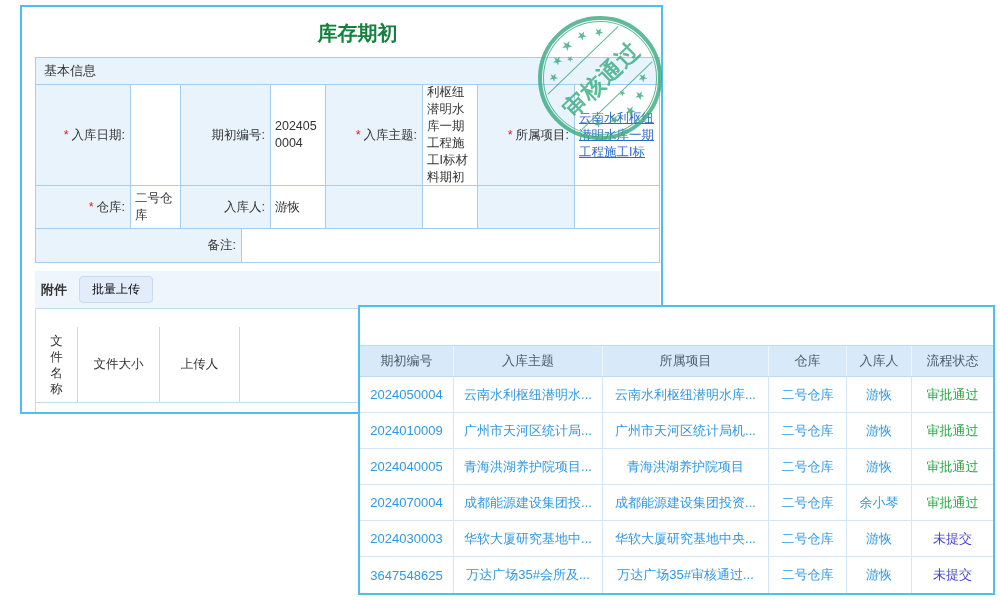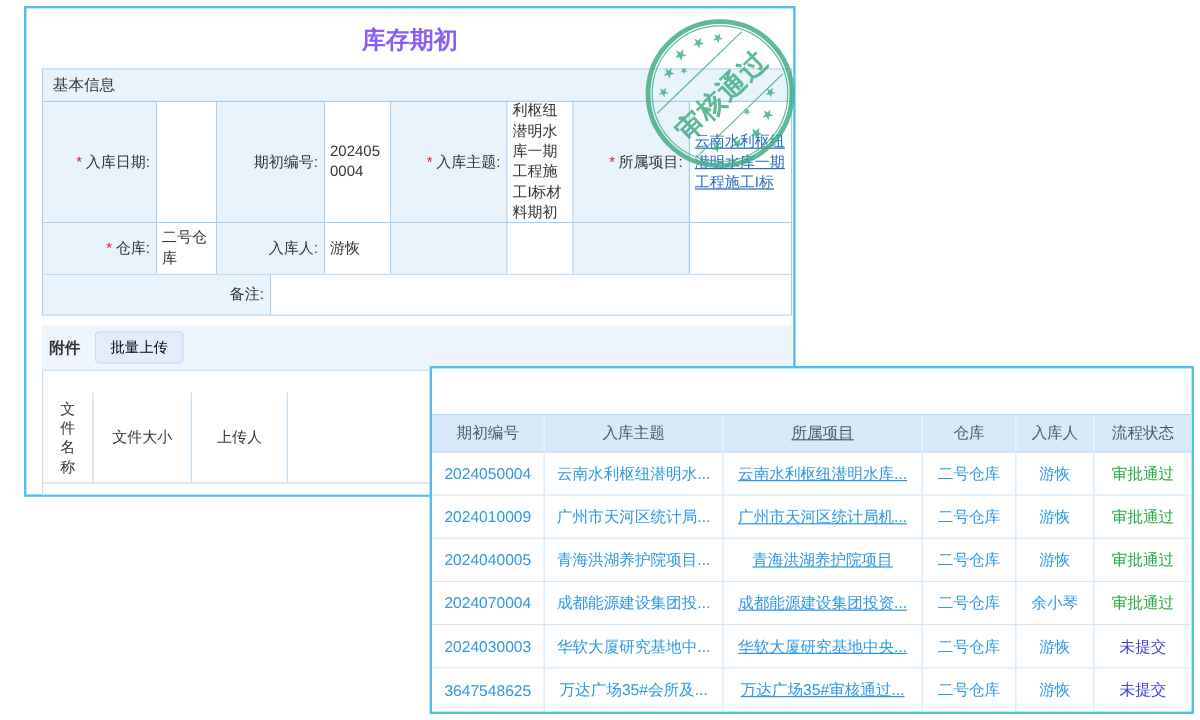--- a/index.html
+++ b/index.html
@@ -4,37 +4,37 @@
 <style>
   * { margin:0; padding:0; box-sizing:border-box; }
   html,body { background:#fff; }
   body { font-family:"Liberation Sans","DejaVu Sans",sans-serif; color:#333; }
   .canvas { position:relative; width:1000px; height:600px; background:#fff; overflow:hidden; }
 
   .win { position:absolute; background:#fff; border:2px solid #4ec0ea; }
   .win1 { left:20px; top:5px; width:643px; height:409px; overflow:hidden; z-index:1; }
   .win2 { left:358px; top:305px; width:637px; height:290px; z-index:20; }
 
-  .wtitle { position:absolute; left:0; width:100%; text-align:center; font-size:20px; font-weight:bold; color:#8b5cf6; }
+  .wtitle { position:absolute; left:16px; width:100%; text-align:center; font-size:20px; font-weight:bold; color:#15803d; }
   .win1 .wtitle { top:13px; }
   .win2 .wtitle { top:8px; }
 
   
   .panel { position:absolute; left:13px; top:50px; width:625px; border:1px solid #a6cdec; }
   .panel-header { height:27px; background:#e9f3fc; border-bottom:1px solid #a6cdec; font-size:13px; color:#333; display:flex; align-items:center; padding-left:8px; }
   .frow { display:flex; border-bottom:1px solid #a6cdec; }
   .frow:last-child { border-bottom:none; }
   .fr1 { height:101px; } .fr2 { height:43px; } .fr3 { height:33px; }
   .fcell { border-right:1px solid #a6cdec; display:flex; align-items:center; font-size:12.5px; line-height:17px; overflow:hidden; }
   .fcell:last-child { border-right:none; flex:1; }
   .flabel { background:#e9f3fc; justify-content:flex-end; text-align:right; padding-right:5px; }
   .fvalue { background:#fff; padding:2px 4px; }
   .c1{width:95px;} .c2{width:50px;} .c3{width:90px;} .c4{width:55px;}
   .c5{width:97px;} .c6{width:55px;} .c7{width:97px;} .c8{width:86px;}
-  .remark-label{ width:190px; }
+  .remark-label{ width:206px; }
   .req { color:#e02020; margin-right:3px; font-size:12.5px; }
   a.cell-link { color:#2a6bc4; text-decoration:underline; cursor:pointer; }
   .wrapval { word-break:break-all; }
 
   
   .attach-band { position:absolute; left:13px; top:264px; width:625px; height:37px; background:#eef5fd; display:flex; align-items:center; }
   .attach-label { font-size:13px; font-weight:bold; color:#333; margin-left:6px; }
   .upload-btn { margin-left:12px; padding:4px 12px; font-size:12px; color:#000000; background:#e2ecfa; border:1px solid #c6d9f0; border-radius:4px; cursor:pointer; font-family:inherit; }
   .attach-table { position:absolute; left:13px; top:301px; width:625px; border:1px solid #c3ddf0; border-bottom:none; background:#fff; }
   .arow { display:flex;margin-top:18px; }
@@ -48,21 +48,21 @@
 
   
   .ltable { position:absolute; left:0; top:38px; width:633px; }
   .lrow { display:flex; }
   .lhead { height:32px; background:#d8eaf9; border-top:1px solid #bcdcf4; border-bottom:1px solid #bcdcf4; }
   .lhead .lcell { color:#4c5a66; border-right:1px solid #edf6fd; }
   .ldata { height:36px; border-bottom:1px solid #d2e8f8; }
   .ldata:last-child { border-bottom:none; }
   .lcell { display:flex; align-items:center; justify-content:center; font-size:13px; color:#2f98e3; border-right:1px solid #d2e8f8; white-space:nowrap; overflow:hidden; padding:0 4px; }
   .lcell:last-child { border-right:none; flex:1; }
-  .l1{width:94px;} .l2{width:149px;} .l3{width:166px;text-decoration:underline;} .l4{width:78px;} .l5{width:65px;}
+  .l1{width:94px;} .l2{width:149px;} .l3{width:166px;} .l4{width:78px;} .l5{width:65px;}
   .linkish { cursor:pointer; }
   .st-approved { color:#27a844; }
   .st-pending { color:#4242d6; }
 
   
   .stamp { position:absolute; left:538px; top:16px; width:124px; height:124px; transform:rotate(-44deg); color:#3bab81; opacity:.82; z-index:5; pointer-events:none; }
   .stamp-outer { position:absolute; inset:0; border:4px solid currentColor; border-radius:50%; }
   .stamp-inner { position:absolute; inset:5px; border:1.5px solid currentColor; border-radius:50%; }
   .stamp-line { position:absolute; left:13px; right:13px; border-top:1.5px solid currentColor; }
   .sl-top { top:37px; } .sl-bot { top:86px; }

